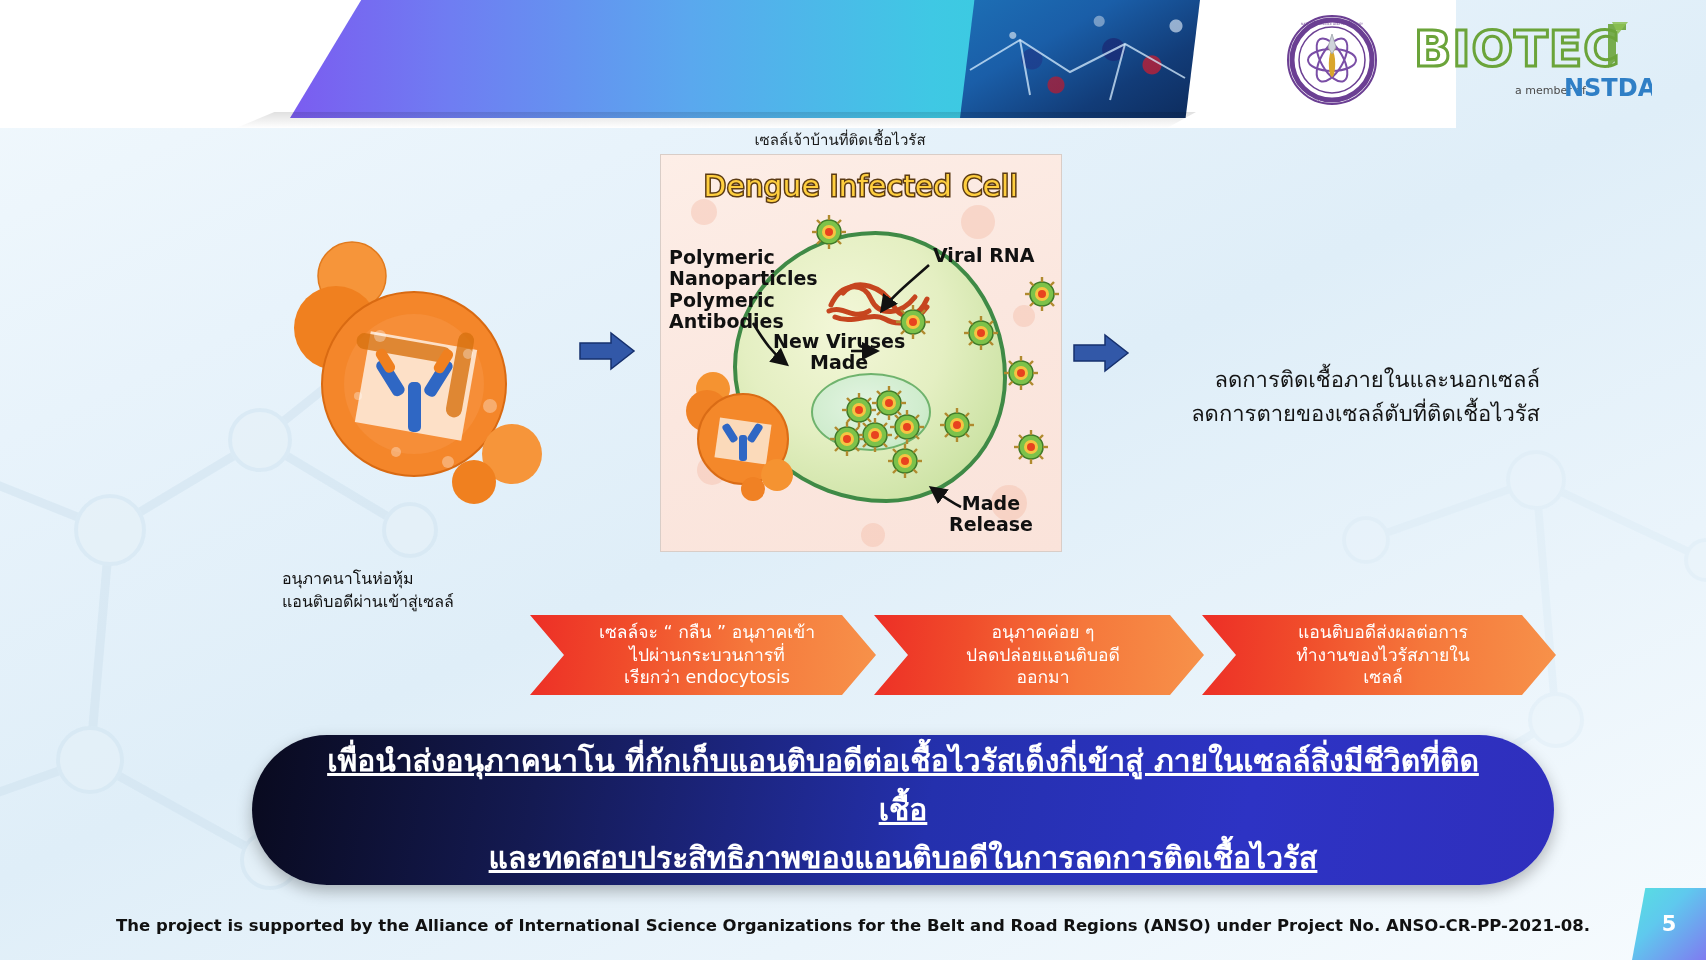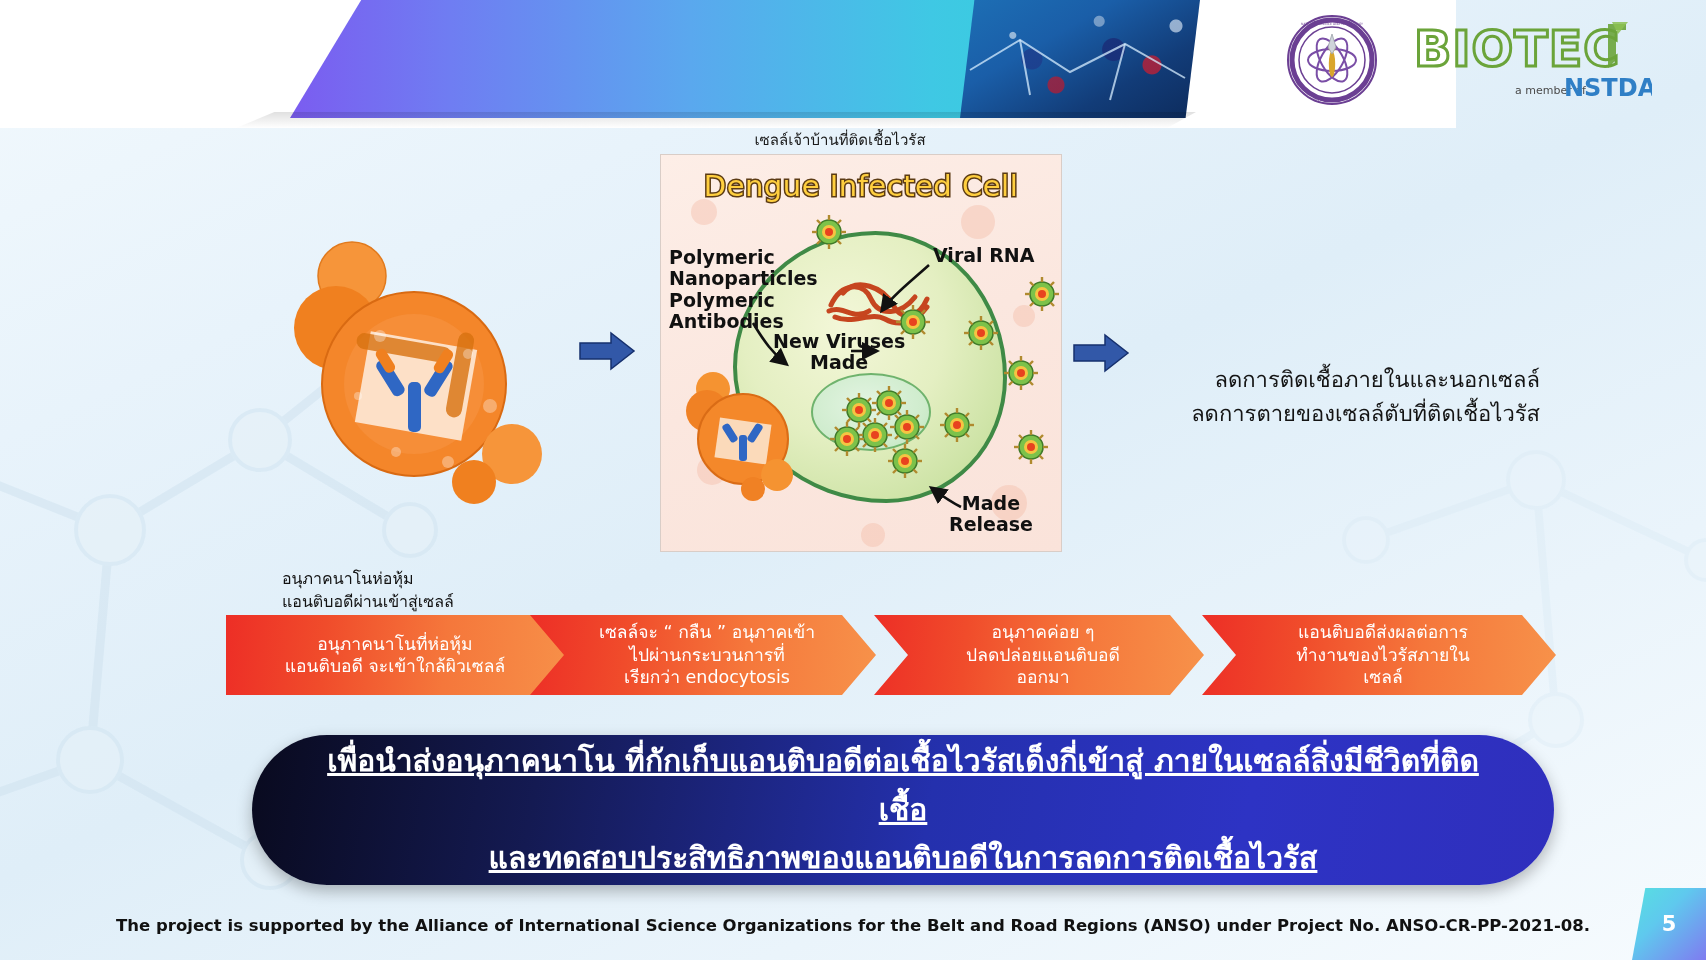--- a/index.html
+++ b/index.html
@@ -385,26 +385,20 @@
   <svg class="blue-arrow" style="left:1072px;top:332px;" viewBox="0 0 58 42">
     <path d="M2 13 L33 13 L33 3 L56 21 L33 39 L33 29 L2 29 Z" fill="#3258a8" stroke="#16306e" stroke-width="1.5"></path>
   </svg>
 
   <div class="outcome">
     <div>ลดการติดเชื้อภายในและนอกเซลล์</div>
     <div>ลดการตายของเซลล์ตับที่ติดเชื้อไวรัส</div>
   </div>
 
   <div class="chev-row">
-    <div class="chev first" style="left:0px;width:352px;">
-      <div>
-        <div>อนุภาคนาโนที่ห่อหุ้ม</div>
-        <div>แอนติบอดี จะเข้าใกล้ผิวเซลล์</div>
-      </div>
-    </div>
     <div class="chev" style="left:304px;width:346px;">
       <div>
         <div>เซลล์จะ “ กลืน ” อนุภาคเข้า</div>
         <div>ไปผ่านกระบวนการที่</div>
         <div>เรียกว่า endocytosis</div>
       </div>
     </div>
     <div class="chev" style="left:648px;width:330px;">
       <div>
         <div>อนุภาคค่อย ๆ</div>

